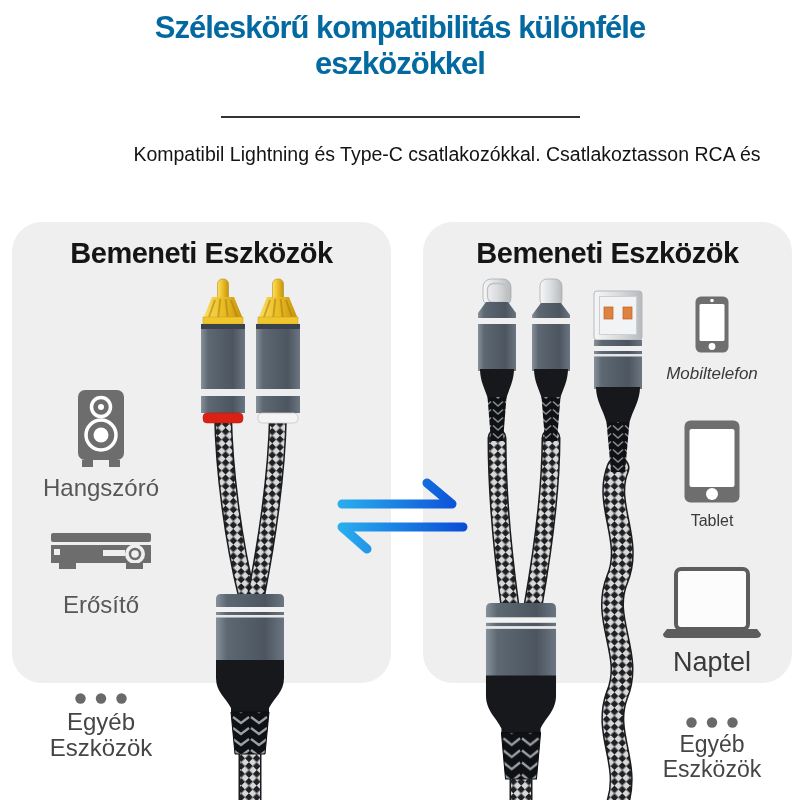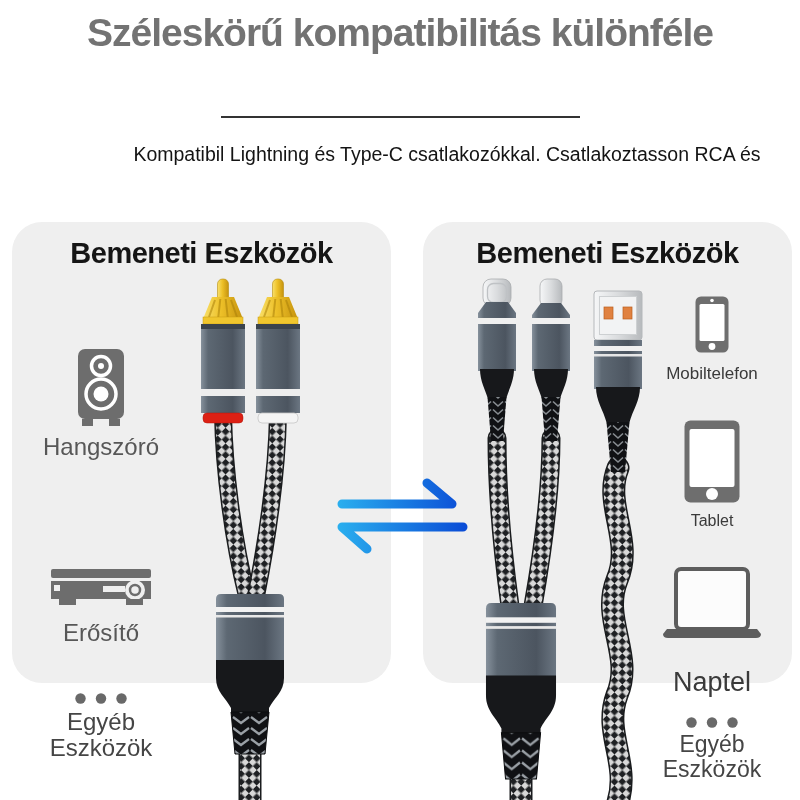--- a/index.html
+++ b/index.html
@@ -1,20 +1,20 @@
 <!DOCTYPE html>
 <html><head>
 <meta charset="utf-8">
 <style>
   * { margin:0; padding:0; box-sizing:border-box; }
   html,body { background:#ffffff; }
   .stage { position:relative; width:800px; height:800px; background:#fff; overflow:hidden;
            font-family:"Liberation Sans", sans-serif; }
   .title { position:absolute; top:10px; left:0; width:100%; text-align:center;
-           font-size:39px; font-weight:700; color:#737373; line-height:1.16; letter-spacing:-1px; }
+           font-size:31px; font-weight:700; color:#0369a1; line-height:1.16; letter-spacing:-1px; }
   .divider { position:absolute; top:116px; left:221px; width:359px; height:2px; background:#333; }
   .subtitle { position:absolute; top:141px; left:0; width:100%; text-align:center;
               font-size:19.5px; color:#141414; line-height:1.4;margin-left:47px; }
   .panel { position:absolute; top:222px; height:461px; background:#efefef; border-radius:30px; }
   .panel-left { left:12px; width:379px; }
   .panel-right { left:423px; width:369px; }
   .panel-header { position:absolute; top:15px; left:0; width:100%; text-align:center;
                   font-size:29px; font-weight:700; color:#151515; letter-spacing:-0.5px; }
   .scene { position:absolute; left:0; top:0; width:800px; height:800px; pointer-events:none; }
   .device { position:absolute; display:flex; flex-direction:column; align-items:center; }
@@ -26,20 +26,21 @@
   .lbl-other { color:#454545; font-size:24px; line-height:1.1; margin-top:5px; }
   .dev-right .lbl-other { font-size:23px; margin-top:4px; }
 </style>
 </head>
 <body>
 
 <div class="stage">
 
   <div class="title">
     <span>Széleskörű kompatibilitás különféle</span><br>
+    <span>eszközökkel</span>
   </div>
   <div class="divider"></div>
   <div class="subtitle">
     <span>Kompatibil Lightning és Type-C csatlakozókkal. Csatlakoztasson RCA és</span><br>
   </div>
 
   <div class="panel panel-left">
     <div class="panel-header">Bemeneti Eszközök</div>
   </div>
   <div class="panel panel-right">
@@ -168,34 +169,34 @@
     <g>
       <use href="#junction" transform="translate(521,603) scale(1.03,1.1)"></use>
     </g>
 
     <g stroke="url(#arrowG)" stroke-width="9" fill="none" stroke-linecap="round" stroke-linejoin="round">
       <path d="M342,504 L452,504 M452,504 L427,483"></path>
       <path d="M463,527 L342,527 M342,527 L367,549"></path>
     </g>
   </svg>
 
-  <div class="device dev-left" style="top:349px;">
+  <div class="device dev-left" style="top:390px;">
     <svg width="46" height="77" viewBox="0 0 46 77">
       <rect x="0" y="0" width="46" height="70" rx="7" fill="#6d6d6d"></rect>
       <circle cx="23" cy="17" r="9.5" fill="none" stroke="#fff" stroke-width="3.5"></circle>
       <circle cx="23" cy="17" r="3" fill="#fff"></circle>
       <circle cx="23" cy="45" r="15" fill="none" stroke="#fff" stroke-width="3.5"></circle>
       <circle cx="23" cy="45" r="7.5" fill="#fff"></circle>
       <rect x="4" y="70" width="11" height="7" fill="#6d6d6d"></rect>
       <rect x="31" y="70" width="11" height="7" fill="#6d6d6d"></rect>
     </svg>
     <div class="device-label lbl-gray">Hangszóró</div>
   </div>
 
-  <div class="device dev-left" style="top:569px;">
+  <div class="device dev-left" style="top:533px;gap:8px;">
     <svg width="100" height="37" viewBox="0 0 100 37">
       <rect x="0" y="0" width="100" height="9" rx="2" fill="#6d6d6d"></rect>
       <rect x="0" y="12" width="100" height="18" fill="#6d6d6d"></rect>
       <rect x="3" y="16" width="6" height="6" fill="#efefef"></rect>
       <rect x="52" y="17" width="22" height="6" fill="#efefef"></rect>
       <circle cx="84" cy="21" r="10" fill="#efefef"></circle>
       <circle cx="84" cy="21" r="5" fill="none" stroke="#6d6d6d" stroke-width="2.5"></circle>
       <rect x="8" y="30" width="17" height="6" fill="#6d6d6d"></rect>
       <rect x="75" y="30" width="17" height="6" fill="#6d6d6d"></rect>
     </svg>
@@ -214,33 +215,33 @@
     </div>
   </div>
 
   <div class="device dev-right" style="top:296px;">
     <svg width="34" height="57" viewBox="0 0 34 57">
       <rect x="0.5" y="0.5" width="33" height="56" rx="5.5" fill="#6e6e6e"></rect>
       <rect x="4.5" y="8" width="25" height="37" rx="1.5" fill="#fff"></rect>
       <circle cx="17" cy="4.5" r="1.8" fill="#fff"></circle>
       <circle cx="17" cy="50.5" r="3.4" fill="#fff"></circle>
     </svg>
-    <div class="device-label lbl-dark" style="font-size:17px; margin-top:11px;">Mobiltelefon</div>
+    <div class="device-label lbl-dark" style="font-size:17px; margin-top:11px;font-style:italic;">Mobiltelefon</div>
   </div>
 
   <div class="device dev-right" style="top:420px;">
     <svg width="56" height="83" viewBox="0 0 56 83">
       <rect x="0.5" y="0.5" width="55" height="82" rx="6" fill="#6e6e6e"></rect>
       <rect x="5.5" y="9" width="45" height="58" rx="2" fill="#fff"></rect>
       <circle cx="28" cy="74" r="6" fill="#fff"></circle>
     </svg>
     <div class="device-label lbl-dark" style="font-size:16px; margin-top:9px;">Tablet</div>
   </div>
 
-  <div class="device dev-right" style="top:567px;gap:20px;">
+  <div class="device dev-right" style="top:567px;">
     <svg width="98" height="72" viewBox="0 0 98 72">
       <rect x="13" y="2" width="72" height="60" rx="5" fill="#fcfcfc" stroke="#5d5d5d" stroke-width="4"></rect>
       <path d="M4,62 L94,62 L98,67 Q98,71 93,71 L5,71 Q0,71 0,67 Z" fill="#5d5d5d"></path>
     </svg>
     <div class="device-label lbl-dark" style="font-size:27px; margin-top:8px;">Naptel</div>
   </div>
 
   <div class="device dev-right" style="top:717px;">
     <svg width="52" height="11" viewBox="0 0 52 11">
       <circle cx="5.5" cy="5.5" r="5.2" fill="#696969"></circle>

